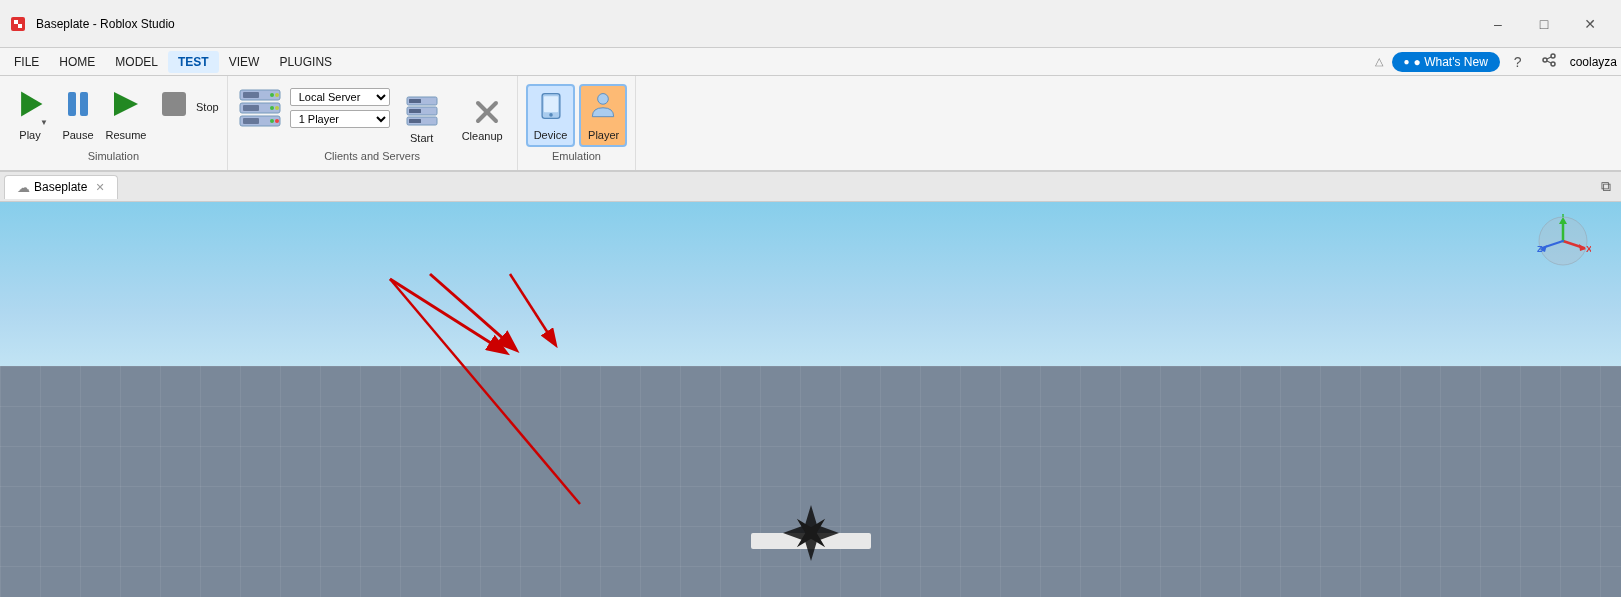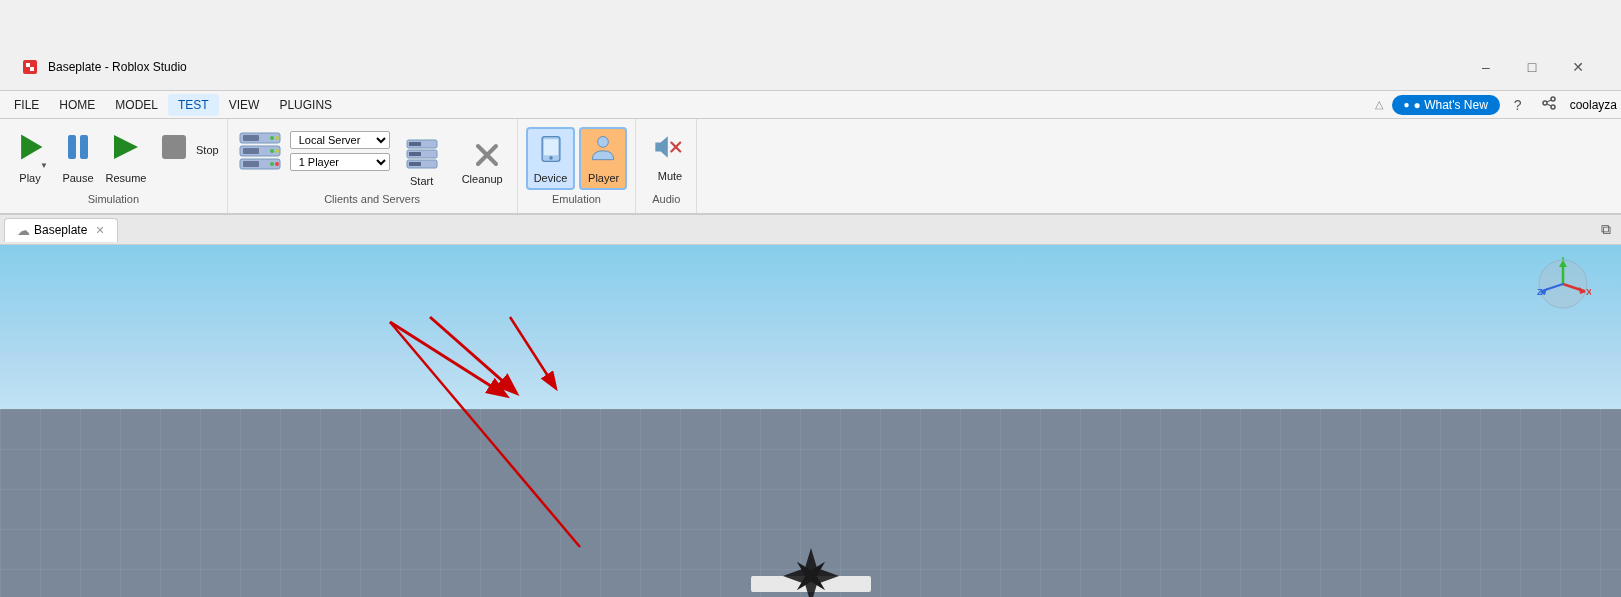--- a/index.html
+++ b/index.html
@@ -1,35 +1,34 @@
 <!DOCTYPE html>
 <html><head>
   <meta charset="utf-8">
   <style>
     * { margin: 0; padding: 0; box-sizing: border-box; }
     body { width: 1621px; height: 597px; overflow: hidden; font-family: 'Segoe UI', Arial, sans-serif; font-size: 12px; background: #f0f0f0; }
 
     
     #title-bar {
       display: flex; align-items: center; justify-content: space-between;
-      background: #f0f0f0; height: 48px; padding: 0 20px;
+      background: #f0f0f0; height: 48px; padding: 0 8px;
       border-bottom: 1px solid #ccc;
-      margin-top: 43px;
     }
     #title-bar-left { display: flex; align-items: center; gap: 8px; }
     #title-bar-controls { display: flex; gap: 0; }
     .title-btn { width: 46px; height: 32px; display: flex; align-items: center; justify-content: center; cursor: pointer; font-size: 14px; background: transparent; border: none; color: #555; }
 
     
     #menu-bar {
       display: flex; align-items: center; background: #f5f5f5;
       height: 28px; border-bottom: 1px solid #ccc; padding: 0 4px;
     }
     .menu-item { padding: 4px 10px; font-size: 12px; color: #222; cursor: pointer; border-radius: 3px; }
-    .menu-item.active { background: #ddeeff; color: #0055aa; }
+    .menu-item.active { background: #ddeeff; color: #0055aa; font-weight: bold; }
     #menu-bar-right { margin-left: auto; display: flex; align-items: center; gap: 8px; }
     #whats-new-btn {
       background: #0078d7; color: white; border: none; border-radius: 12px;
       padding: 3px 12px; font-size: 12px; cursor: pointer; display: flex; align-items: center; gap: 4px;
     }
     .menu-icon-btn { background: none; border: none; cursor: pointer; color: #555; font-size: 14px; padding: 2px 6px; }
 
     
     #ribbon {
       display: flex; background: #f5f5f5; border-bottom: 2px solid #ccc;
@@ -320,40 +319,20 @@
               <path d="M6 30 Q6 20 18 20 Q30 20 30 30 Z" fill="#aaccee" stroke="#5588bb" stroke-width="1"></path>
             </svg>
           </span>
           <span style="font-size:11px;">Player</span>
         </button>
       </div>
     </div>
     <div class="ribbon-group-label">Emulation</div>
   </div>
 
-  <div class="ribbon-group">
-    <div class="ribbon-group-content">
-
-      <div style="display:flex;flex-direction:column;align-items:center;">
-        <button class="rb-btn">
-          <span class="icon">
-            <svg width="36" height="36" viewBox="0 0 36 36">
-
-              <polygon points="6,13 12,13 20,6 20,30 12,23 6,23" fill="#6699bb"></polygon>
-
-              <line x1="24" y1="13" x2="34" y2="23" stroke="#cc4444" stroke-width="2.5" stroke-linecap="round"></line>
-              <line x1="34" y1="13" x2="24" y2="23" stroke="#cc4444" stroke-width="2.5" stroke-linecap="round"></line>
-            </svg>
-          </span>
-          <span style="font-size:11px;">Mute</span>
-        </button>
-      </div>
-    </div>
-    <div class="ribbon-group-label">Audio</div>
-  </div>
 
 </div>
 
 <div id="tab-bar">
   <div class="tab">
     <span class="tab-icon">☁</span>
     <span>Baseplate</span>
     <span style="font-size:11px;color:#999;margin-left:4px;cursor:pointer;">✕</span>
   </div>
   <div id="tab-bar-right">

